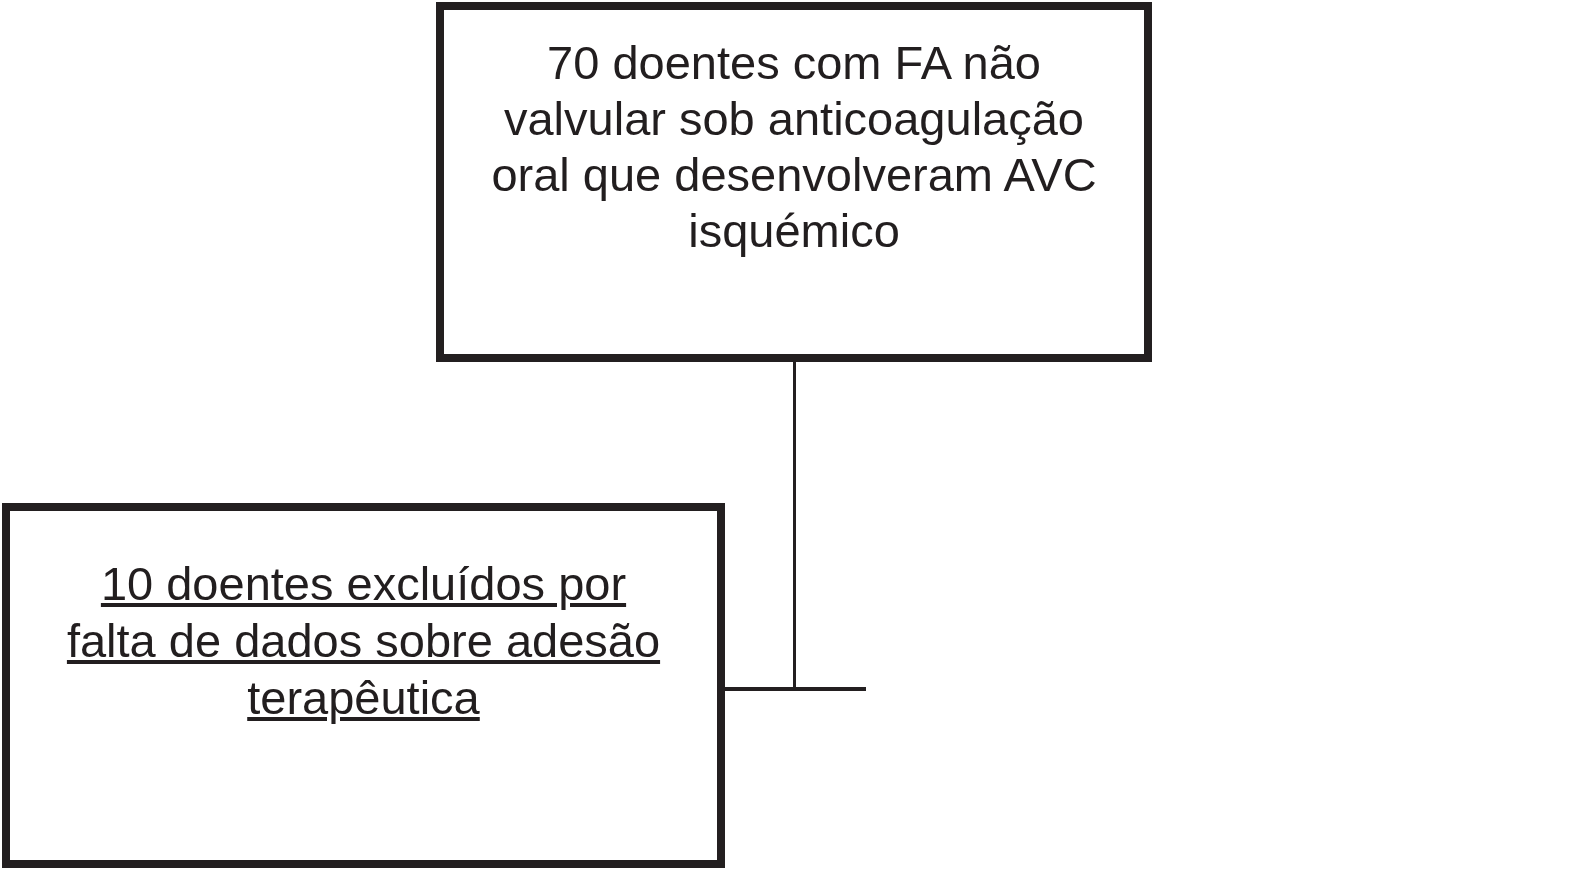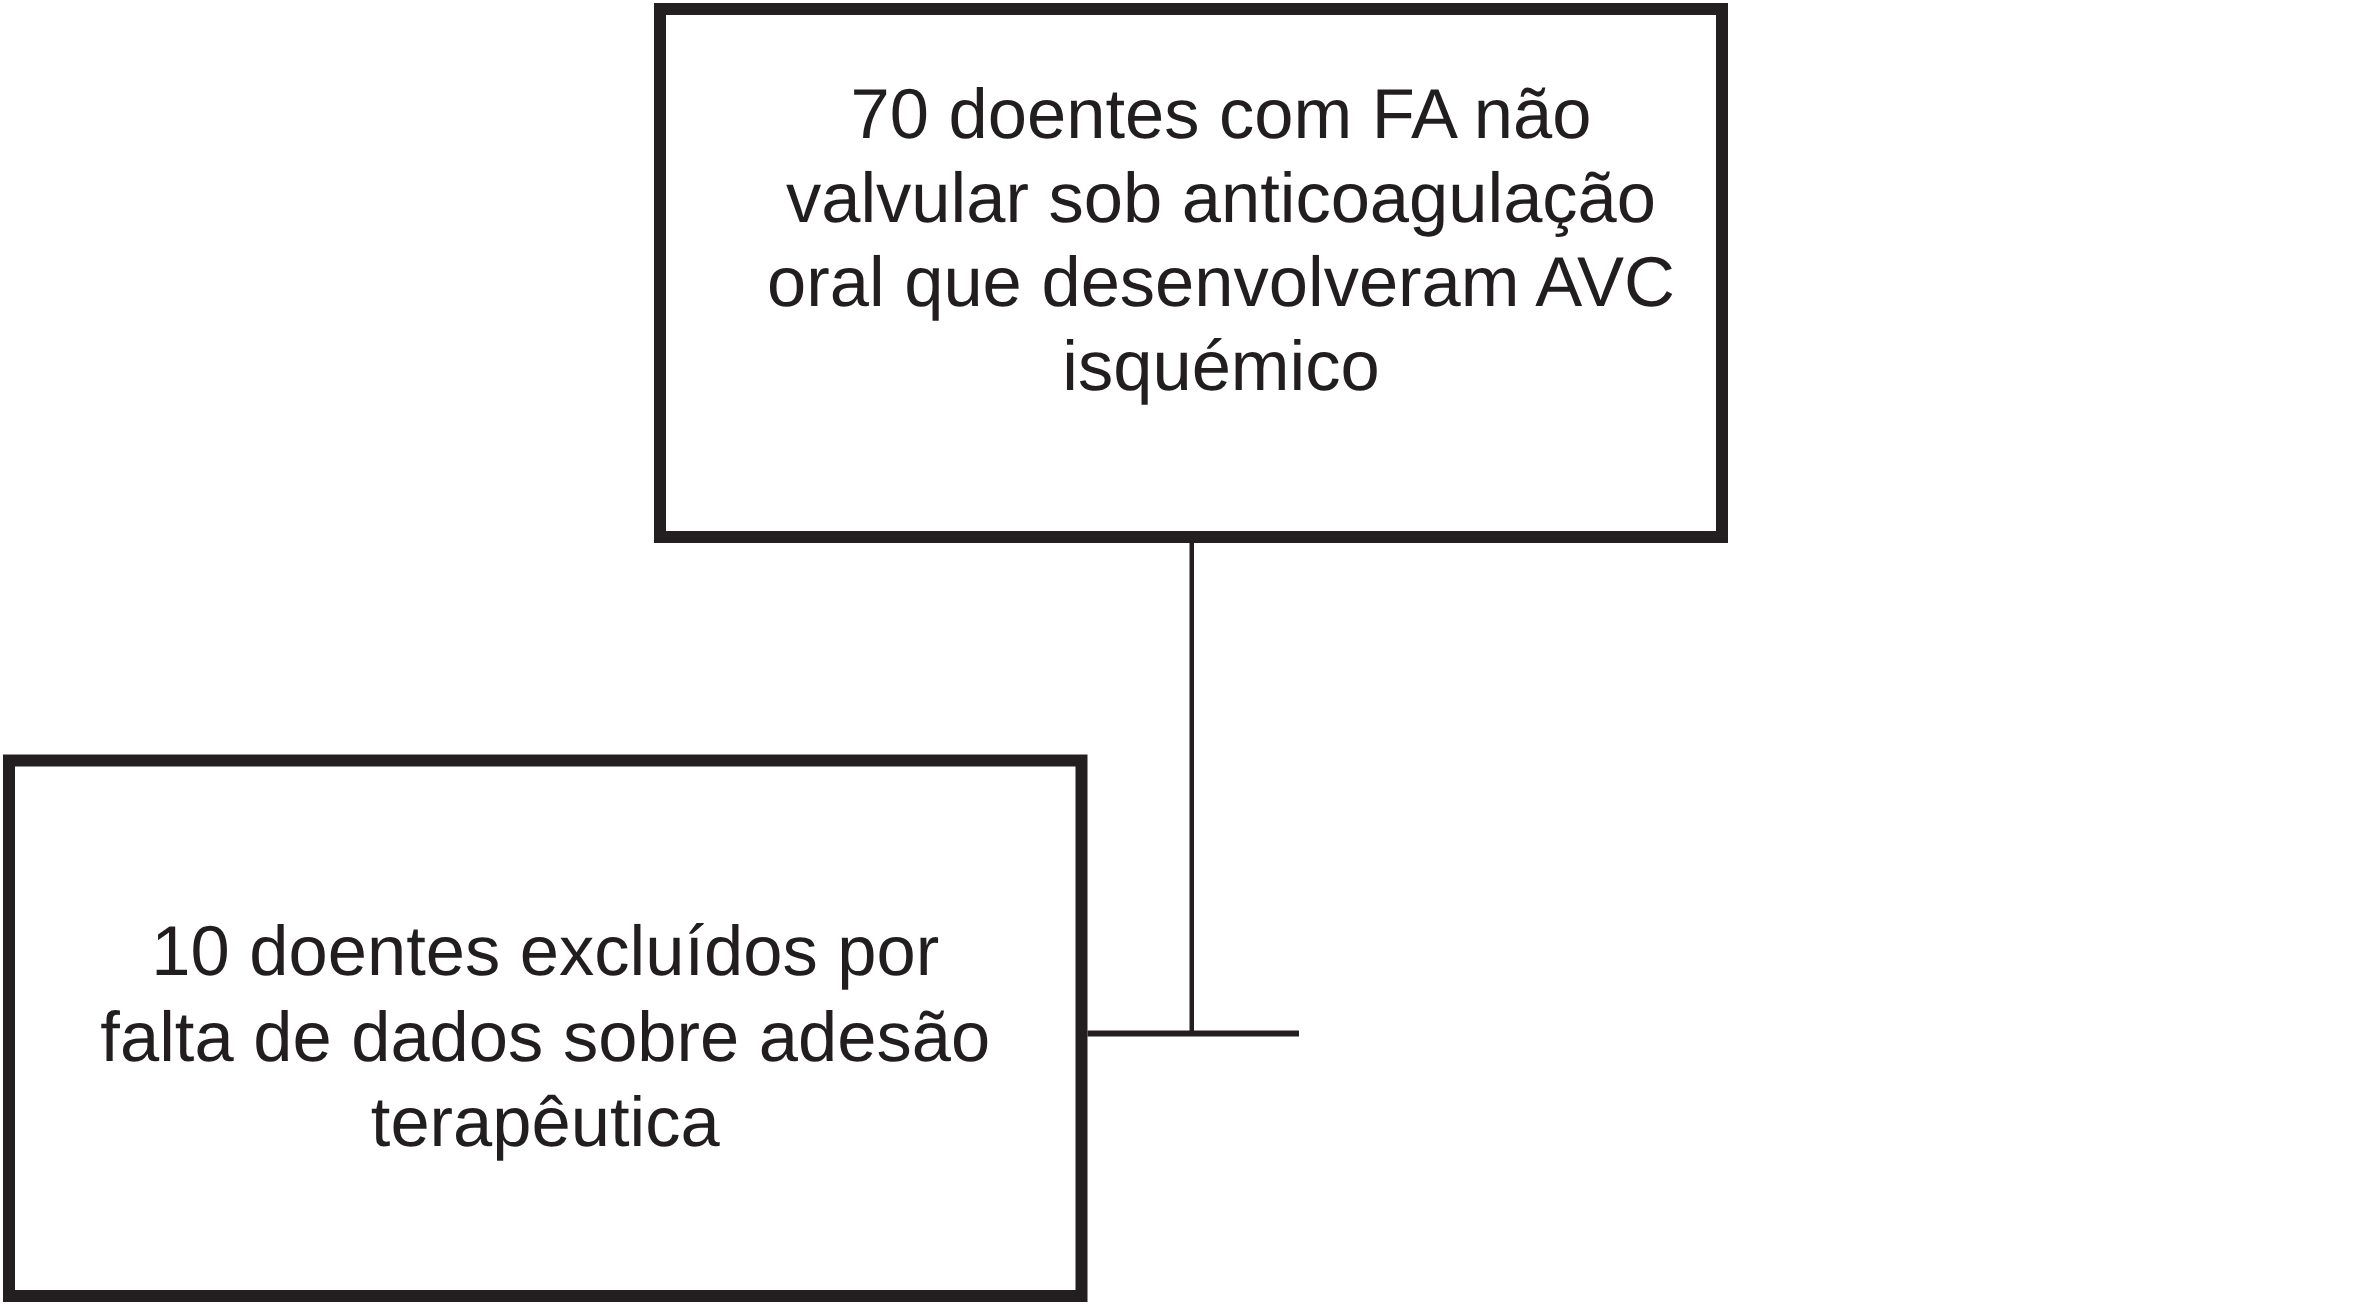--- a/index.html
+++ b/index.html
@@ -31,33 +31,33 @@
     letter-spacing: 0;
   }
   
   .node-cohort {
     left: 436px;
     top: 2px;
     width: 716px;
     height: 360px;
   }
   .node-cohort .node-label {
-    padding-top: 38px;
+    padding-top: 25px;
     line-height: 56px;
-    margin-left: 20px;
   }
   
   .node-excluded {
     left: 2px;
     top: 503px;
     width: 723px;
     height: 365px;
   }
   .node-excluded .node-label {
-    padding-top: 94px;
+    padding-top: 44px;
+    text-decoration: underline;
   }
   
   .node-included {
     left: 861px;
     top: 506px;
     width: 716px;
     height: 362px;
   }
   .node-included .node-label {
     padding-top: 91px;

